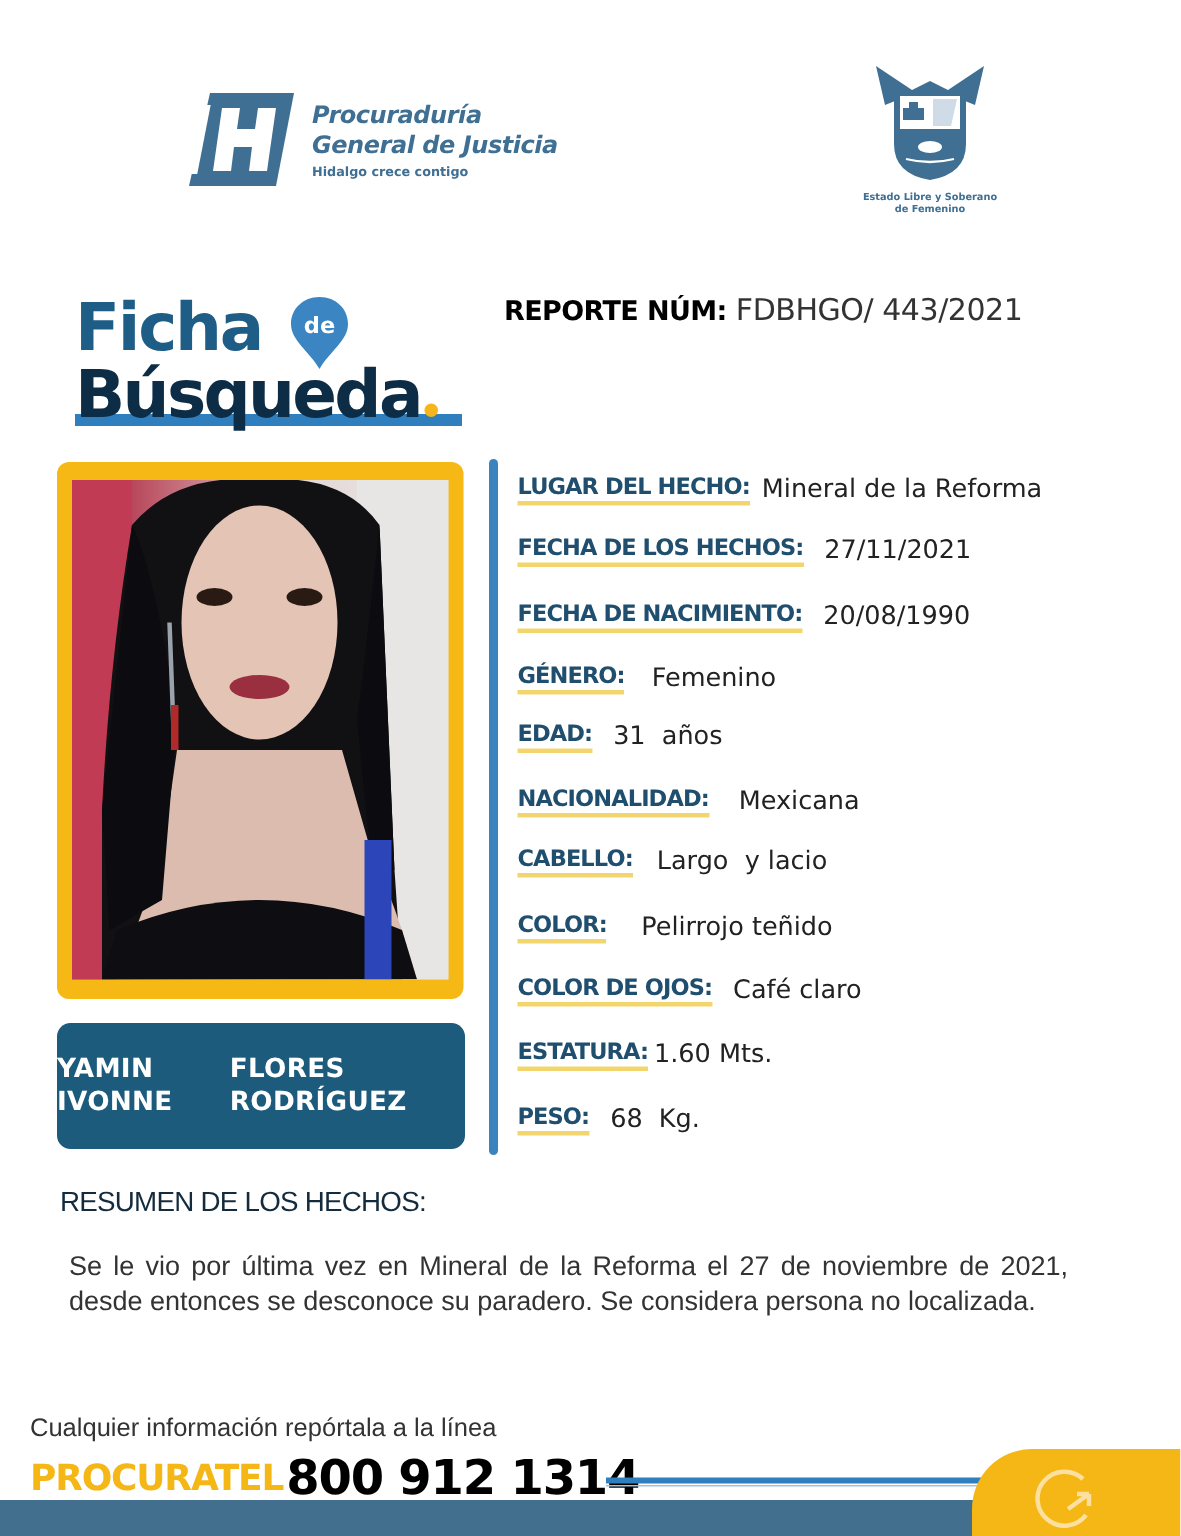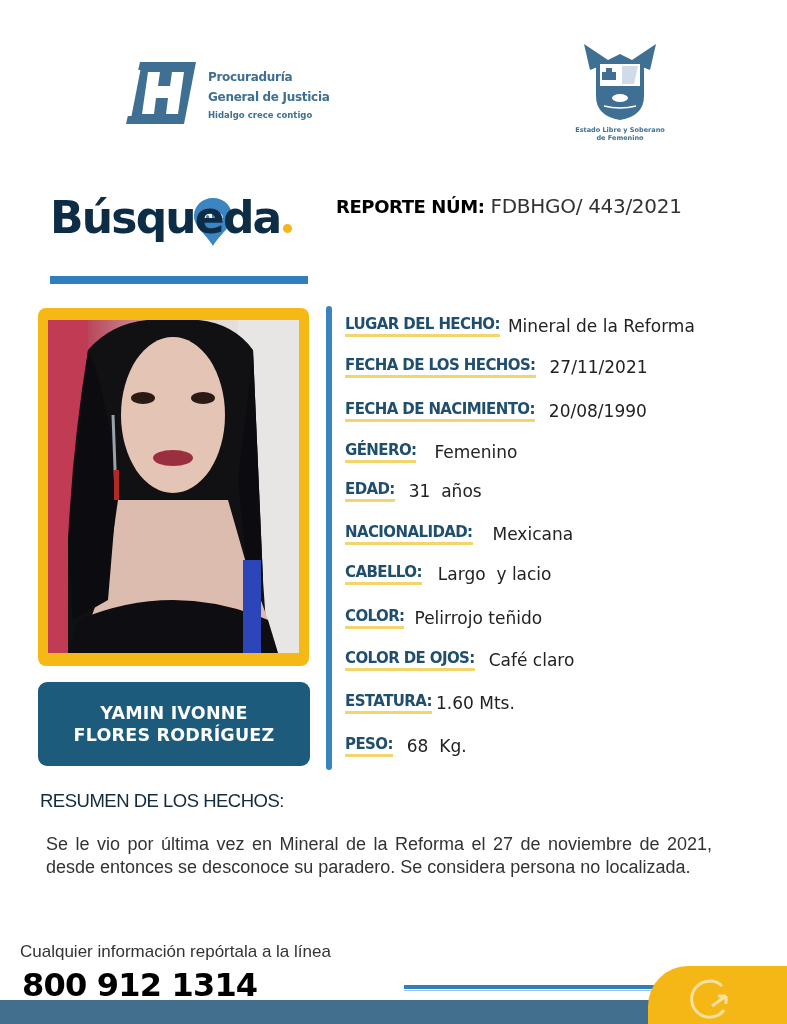--- a/index.html
+++ b/index.html
@@ -3,21 +3,21 @@
   <meta charset="utf-8">
   <style>
     * { box-sizing: border-box; margin: 0; padding: 0; }
     html, body { width: 787px; height: 1024px; background: #ffffff; overflow: hidden; }
     body { position: relative; font-family: "Liberation Sans", sans-serif; color: #222; }
 
     
     .pgj-logo { position: absolute; left: 126px; top: 62px; display: flex; align-items: center; }
     .pgj-mark { width: 70px; height: 62px; }
     .pgj-text { margin-left: 12px; color: #3f6f93; }
-    .pgj-line1, .pgj-line2 { font-family: "DejaVu Sans", sans-serif; font-weight: bold; font-size: 12px; line-height: 20px; letter-spacing: -0.3px; }
+    .pgj-line1, .pgj-line2 { font-family: "DejaVu Sans", sans-serif; font-weight: bold; font-size: 16px; line-height: 20px; letter-spacing: -0.3px; font-style: italic; }
     .pgj-tag { font-family: "DejaVu Sans", sans-serif; font-weight: bold; font-size: 8.5px; margin-top: 3px; }
 
     .crest { position: absolute; left: 572px; top: 40px; width: 96px; text-align: center; }
     .crest svg { width: 84px; height: 82px; }
     .crest-caption { font-family: "DejaVu Sans", sans-serif; font-size: 6.5px; color: #3f6f93; line-height: 8px; font-weight: bold; }
 
     
     .title-block { position: absolute; left: 50px; top: 196px; }
     .title-ficha { font-family: "DejaVu Sans", sans-serif; font-weight: bold; font-size: 44px; line-height: 46px; color: #1d5d86; letter-spacing: -1.5px; display: inline-block; }
     .title-pin { position: absolute; left: 142px; top: 0px; width: 42px; height: 52px; }
@@ -27,21 +27,21 @@
 
     .report { position: absolute; left: 336px; top: 194px; display: flex; align-items: baseline; }
     .report-label { font-family: "DejaVu Sans", sans-serif; font-weight: bold; font-size: 18px; color: #000000; letter-spacing: -0.4px; }
     .report-value { font-family: "DejaVu Sans", sans-serif; font-size: 20px; color: #333; margin-left: 6px; letter-spacing: -0.3px; }
 
     
     .photo-frame { position: absolute; left: 38px; top: 308px; width: 271px; height: 358px; background: #f6b814; border-radius: 8px; padding: 12px 10px 13px 10px; }
     .photo { width: 100%; height: 100%; background: linear-gradient(90deg, #c43a53 0%, #b53a50 12%, #e2d7d4 60%, #eceaea 100%); position: relative; overflow: hidden; }
     .photo svg { width: 100%; height: 100%; display: block; }
 
-    .name-card { position: absolute; left: 38px; top: 682px; width: 272px; height: 84px; background: #1d5b7d; border-radius: 9px; display: flex; flex-direction: column; align-items: center; justify-content: center; }
+    .name-card { position: absolute; left: 38px; top: 682px; width: 272px; height: 84px; background: #1d5b7d; border-radius: 9px; display: flex; align-items: center; justify-content: center; }
     .name-line { font-family: "DejaVu Sans", sans-serif; font-weight: bold; font-size: 17.5px; line-height: 22px; color: #ffffff; letter-spacing: 0.2px; }
 
     
     .vbar { position: absolute; left: 326px; top: 306px; width: 6px; height: 464px; background: #3983bf; border-radius: 3px; }
 
     
     .fields { position: absolute; left: 345px; top: 0; }
     .field { position: absolute; left: 0; display: flex; align-items: center; white-space: nowrap; }
     .field-label { font-family: "DejaVu Sans", sans-serif; font-weight: bold; font-size: 15px; color: #1f4e6e; letter-spacing: -0.6px; border-bottom: 3px solid #f3d56e; padding-bottom: 1px; }
     .field-value { font-family: "DejaVu Sans", sans-serif; font-size: 17px; color: #222; }
@@ -86,20 +86,21 @@
     <path d="M44,26 L60,26 L56,44 L44,44 Z" fill="#cfdbe6"></path>
     <ellipse cx="42" cy="58" rx="8" ry="4" fill="#ffffff"></ellipse>
     <path d="M26,66 Q42,70 58,66" stroke="#ffffff" stroke-width="1.5" fill="none"></path>
   </svg>
   <div class="crest-caption">Estado Libre y Soberano</div>
   <div class="crest-caption">de Femenino</div>
 </div>
 
 <div class="title-block">
   <div class="title-underline"></div>
+  <div><span class="title-ficha">Ficha</span></div>
   <svg class="title-pin" viewBox="0 0 42 52">
     <path d="M21,2 C32,2 40,10 40,20 C40,31 28,38 21,50 C14,38 2,31 2,20 C2,10 10,2 21,2 Z" fill="#3a85c2"></path>
     <text x="21" y="26" text-anchor="middle" font-family="DejaVu Sans, sans-serif" font-weight="bold" font-size="15" fill="#ffffff">de</text>
   </svg>
   <div><span class="title-busqueda"><span>Búsqueda</span><span class="title-dot"></span></span></div>
 </div>
 
 <div class="report">
   <span class="report-label">REPORTE NÚM:</span>
   <span class="report-value">FDBHGO/ 443/2021</span>
@@ -165,41 +166,42 @@
   <div class="field" style="top:523px">
     <span class="field-label">NACIONALIDAD:</span>
     <span class="field-value" style="margin-left:20px">Mexicana</span>
   </div>
   <div class="field" style="top:563px">
     <span class="field-label">CABELLO:</span>
     <span class="field-value" style="margin-left:16px; white-space:pre">Largo  y lacio</span>
   </div>
   <div class="field" style="top:607px">
     <span class="field-label">COLOR:</span>
-    <span class="field-value" style="margin-left:10px">Pelirrojo teñido</span>
+    <span class="field-value" style="margin-left:23px">Pelirrojo teñido</span>
   </div>
   <div class="field" style="top:649px">
     <span class="field-label">COLOR DE OJOS:</span>
     <span class="field-value" style="margin-left:14px">Café claro</span>
   </div>
   <div class="field" style="top:692px">
     <span class="field-label">ESTATURA:</span>
     <span class="field-value" style="margin-left:4px">1.60 Mts.</span>
   </div>
   <div class="field" style="top:735px">
     <span class="field-label">PESO:</span>
     <span class="field-value" style="margin-left:14px; white-space:pre">68  Kg.</span>
   </div>
 </div>
 
 <div class="summary-title">RESUMEN DE LOS HECHOS:</div>
 <div class="summary-text">Se le vio por última vez en Mineral de la Reforma el 27 de noviembre de 2021, desde entonces se desconoce su paradero. Se considera persona no localizada.</div>
 
 <div class="footer-note">Cualquier información repórtala a la línea</div>
 <div class="footer-line">
+  <span class="procuratel">PROCURATEL</span>
   <span class="phone">800 912 1314</span>
 </div>
 <div class="footer-rule"></div>
 <div class="footer-rule2"></div>
 <div class="footer-band"></div>
 <div class="footer-badge">
   <svg viewBox="0 0 48 48">
     <path d="M36,10 A18,18 0 1 0 38,34" stroke="#fbe0a0" stroke-width="3" fill="none"></path>
     <path d="M26,30 L40,20 M40,20 L32,20 M40,20 L40,28" stroke="#fbe0a0" stroke-width="3" fill="none"></path>
   </svg>

